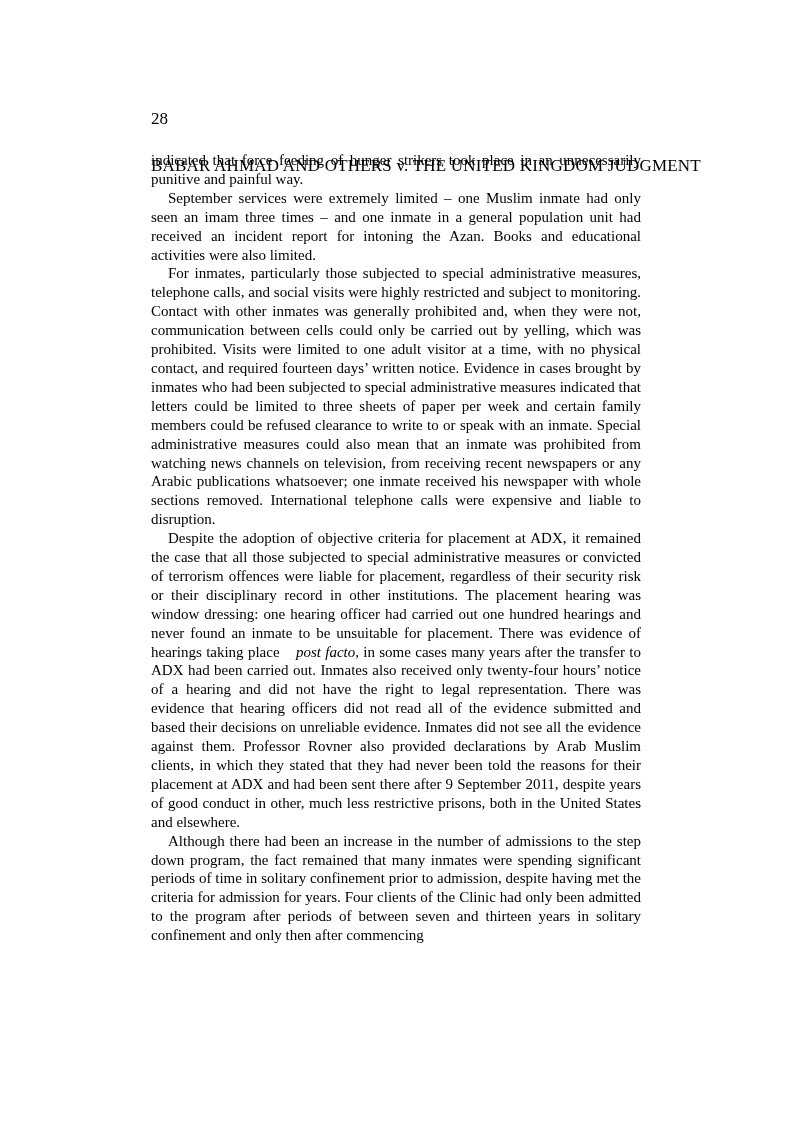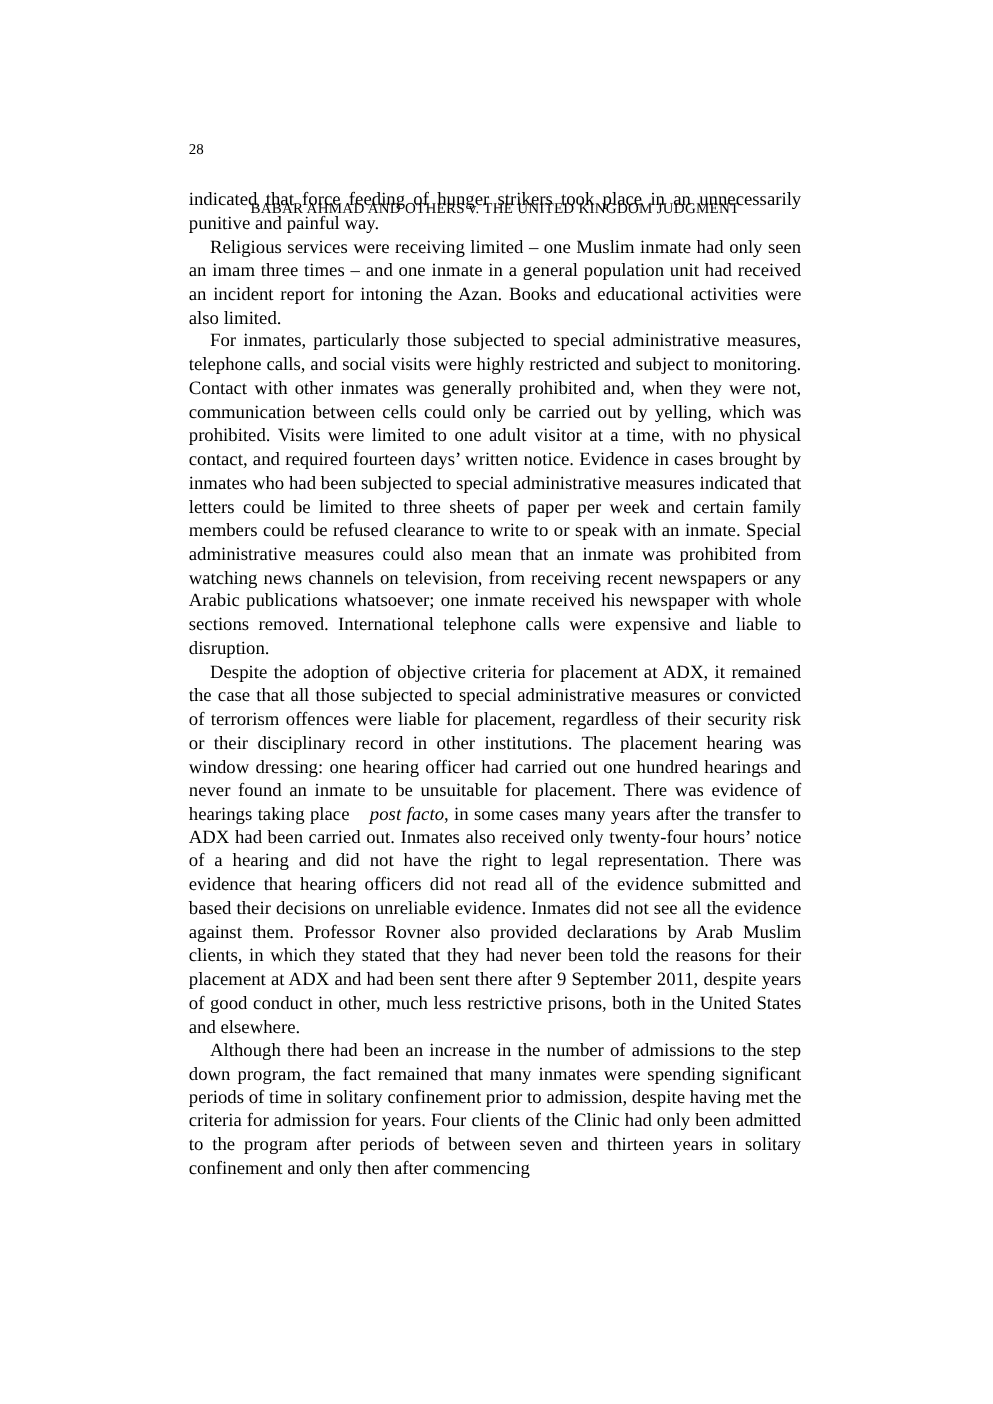--- a/index.html
+++ b/index.html
@@ -11,21 +11,21 @@
     background: #ffffff;
     color: #000000;
     font-family: "Liberation Serif", serif;
     overflow: hidden;
   }
   .page-header {
     position: absolute;
     top: 112px;
     left: 151px;
     width: 490px;
-    font-size: 12px;
+    font-size: 17px;
     line-height: 14px;
     font-family: Liberation Serif, serif;
   }
   .page-number {
     position: absolute;
     left: 0;
     top: 0;
   }
   .header-title {
     display: block;
@@ -57,18 +57,18 @@
 </head>
 <body>
 
 <div class="page">
   <header class="page-header">
     <span class="page-number">28</span>
     <span class="header-title">BABAR AHMAD AND OTHERS v. THE UNITED KINGDOM JUDGMENT</span>
   </header>
   <main class="page-body">
     <p class="para no-indent">indicated that force feeding of hunger strikers took place in an unnecessarily punitive and painful way.</p>
-    <p class="para">Religious services were receiving limited – one Muslim inmate had only seen an imam three times – and one inmate in a general population unit had received an incident report for intoning the Azan. Books and educational activities were also limited.</p>
+    <p class="para">September services were extremely limited – one Muslim inmate had only seen an imam three times – and one inmate in a general population unit had received an incident report for intoning the Azan. Books and educational activities were also limited.</p>
     <p class="para">For inmates, particularly those subjected to special administrative measures, telephone calls, and social visits were highly restricted and subject to monitoring. Contact with other inmates was generally prohibited and, when they were not, communication between cells could only be carried out by yelling, which was prohibited. Visits were limited to one adult visitor at a time, with no physical contact, and required fourteen days’ written notice. Evidence in cases brought by inmates who had been subjected to special administrative measures indicated that letters could be limited to three sheets of paper per week and certain family members could be refused clearance to write to or speak with an inmate. Special administrative measures could also mean that an inmate was prohibited from watching news channels on television, from receiving recent newspapers or any Arabic publications whatsoever; one inmate received his newspaper with whole sections removed. International telephone calls were expensive and liable to disruption.</p>
     <p class="para"><span>Despite the adoption of objective criteria for placement at ADX, it remained the case that all those subjected to special administrative measures or convicted of terrorism offences were liable for placement, regardless of their security risk or their disciplinary record in other institutions. The placement hearing was window dressing: one hearing officer had carried out one hundred hearings and never found an inmate to be unsuitable for placement. There was evidence of hearings taking place </span><em>post facto</em><span>, in some cases many years after the transfer to ADX had been carried out. Inmates also received only twenty-four hours’ notice of a hearing and did not have the right to legal representation. There was evidence that hearing officers did not read all of the evidence submitted and based their decisions on unreliable evidence. Inmates did not see all the evidence against them. Professor Rovner also provided declarations by Arab Muslim clients, in which they stated that they had never been told the reasons for their placement at ADX and had been sent there after 9 September 2011, despite years of good conduct in other, much less restrictive prisons, both in the United States and elsewhere.</span></p>
     <p class="para">Although there had been an increase in the number of admissions to the step down program, the fact remained that many inmates were spending significant periods of time in solitary confinement prior to admission, despite having met the criteria for admission for years. Four clients of the Clinic had only been admitted to the program after periods of between seven and thirteen years in solitary confinement and only then after commencing</p>
   </main>
 </div>
 
 </body></html>

